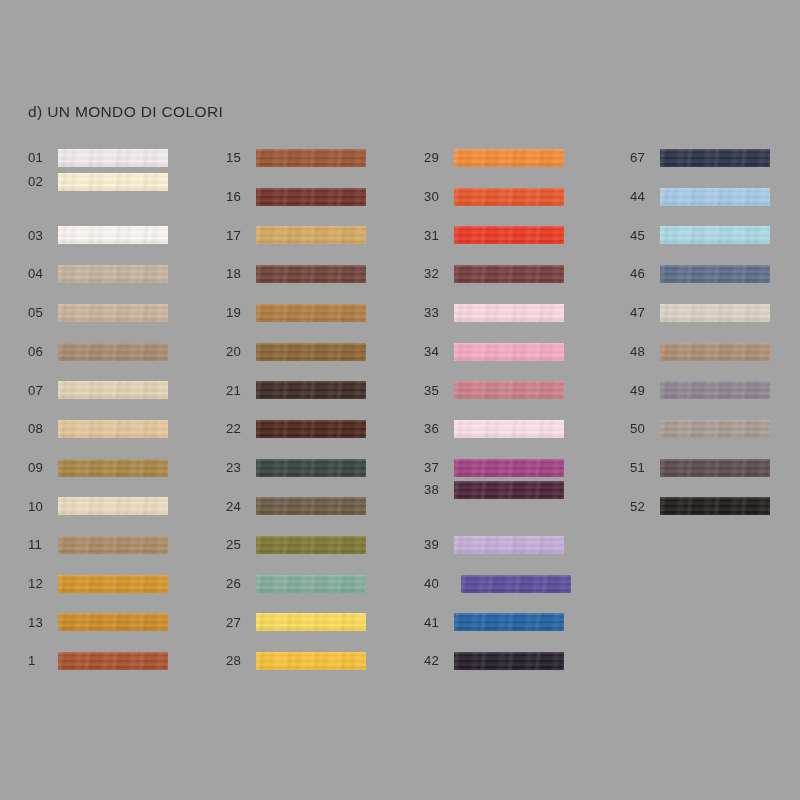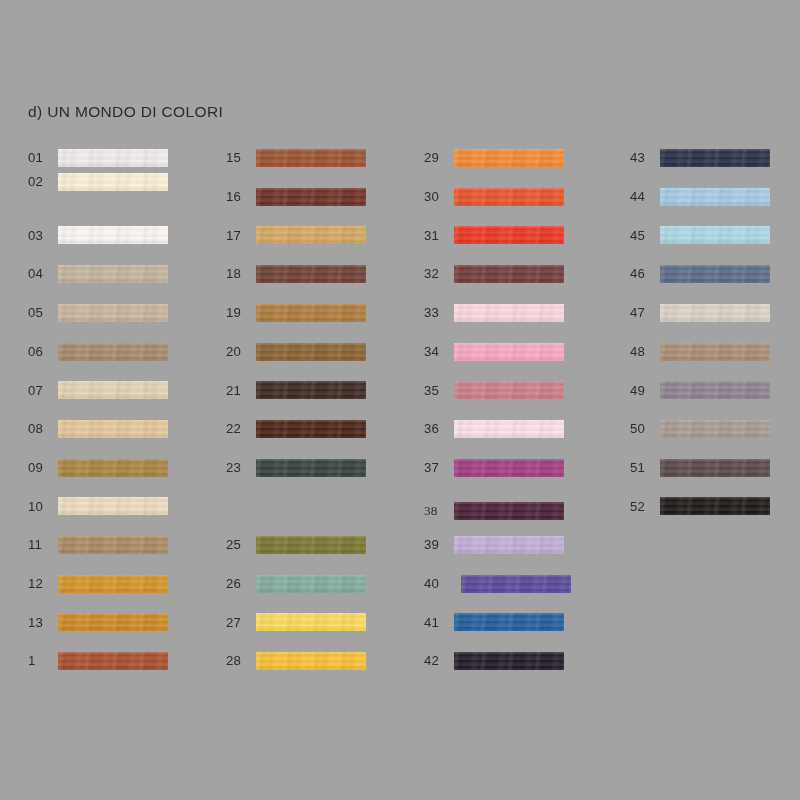--- a/index.html
+++ b/index.html
@@ -202,20 +202,24 @@
         <div class="swatch-chip" style="width: 110px; height: 18px; background-color: rgb(61, 42, 34);"></div>
       </div>
       <div class="swatch-row" style="left: 226px; top: 418.9px;">
         <span class="swatch-label">22</span>
         <div class="swatch-chip" style="width: 110px; height: 18px; background-color: rgb(75, 36, 25);"></div>
       </div>
       <div class="swatch-row" style="left: 226px; top: 457.6px;">
         <span class="swatch-label">23</span>
         <div class="swatch-chip" style="width: 110px; height: 18px; background-color: rgb(55, 66, 62);"></div>
       </div>
+      <div class="swatch-row" style="left: 226px; top: 496.3px;">
+        <span class="swatch-label">24</span>
+        <div class="swatch-chip" style="width: 110px; height: 18px; background-color: rgb(106, 90, 68);"></div>
+      </div>
       <div class="swatch-row" style="left: 226px; top: 535px;">
         <span class="swatch-label">25</span>
         <div class="swatch-chip" style="width: 110px; height: 18px; background-color: rgb(124, 118, 49);"></div>
       </div>
       <div class="swatch-row" style="left: 226px; top: 573.7px;">
         <span class="swatch-label">26</span>
         <div class="swatch-chip" style="width: 110px; height: 18px; background-color: rgb(129, 173, 156);"></div>
       </div>
       <div class="swatch-row" style="left: 226px; top: 612.4px;">
         <span class="swatch-label">27</span>
@@ -254,42 +258,42 @@
         <div class="swatch-chip" style="width: 110px; height: 18px; background-color: rgb(205, 126, 136);"></div>
       </div>
       <div class="swatch-row" style="left: 424px; top: 418.9px;">
         <span class="swatch-label">36</span>
         <div class="swatch-chip" style="width: 110px; height: 18px; background-color: rgb(251, 224, 233);"></div>
       </div>
       <div class="swatch-row" style="left: 424px; top: 457.6px;">
         <span class="swatch-label">37</span>
         <div class="swatch-chip" style="width: 110px; height: 18px; background-color: rgb(161, 63, 130);"></div>
       </div>
-      <div class="swatch-row" style="left: 424px; top: 501px; font-family: Liberation Serif, serif;">
+      <div class="swatch-row" style="left: 424px; top: 480px;">
         <span class="swatch-label">38</span>
         <div class="swatch-chip" style="width: 110px; height: 18px; background-color: rgb(74, 34, 54);"></div>
       </div>
       <div class="swatch-row" style="left: 424px; top: 535px;">
         <span class="swatch-label">39</span>
         <div class="swatch-chip" style="width: 110px; height: 18px; background-color: rgb(195, 174, 216);"></div>
       </div>
       <div class="swatch-row" style="left: 424px; top: 573.7px; gap: 7px;">
         <span class="swatch-label">40</span>
         <div class="swatch-chip" style="width: 110px; height: 18px; background-color: rgb(90, 74, 156);"></div>
       </div>
       <div class="swatch-row" style="left: 424px; top: 612.4px;">
         <span class="swatch-label">41</span>
         <div class="swatch-chip" style="width: 110px; height: 18px; background-color: rgb(33, 96, 159);"></div>
       </div>
       <div class="swatch-row" style="left: 424px; top: 651.1px;">
         <span class="swatch-label">42</span>
         <div class="swatch-chip" style="width: 110px; height: 18px; background-color: rgb(36, 28, 40);"></div>
       </div>
       <div class="swatch-row" style="left: 630px; top: 148px;">
-        <span class="swatch-label">43</span>
+        <span class="swatch-label">67</span>
         <div class="swatch-chip" style="width: 110px; height: 18px; background-color: rgb(44, 48, 72);"></div>
       </div>
       <div class="swatch-row" style="left: 630px; top: 186.7px;">
         <span class="swatch-label">44</span>
         <div class="swatch-chip" style="width: 110px; height: 18px; background-color: rgb(165, 203, 232);"></div>
       </div>
       <div class="swatch-row" style="left: 630px; top: 225.4px;">
         <span class="swatch-label">45</span>
         <div class="swatch-chip" style="width: 110px; height: 18px; background-color: rgb(171, 217, 228);"></div>
       </div>

